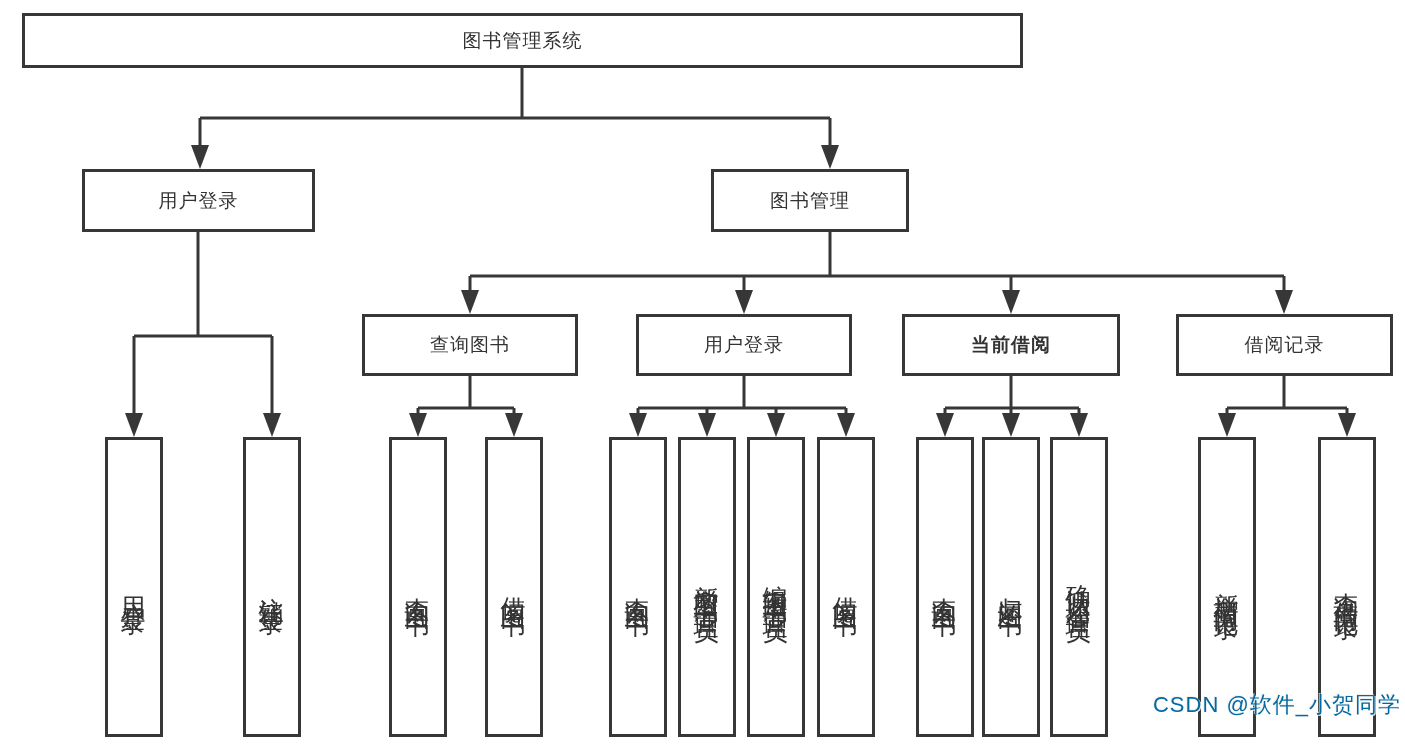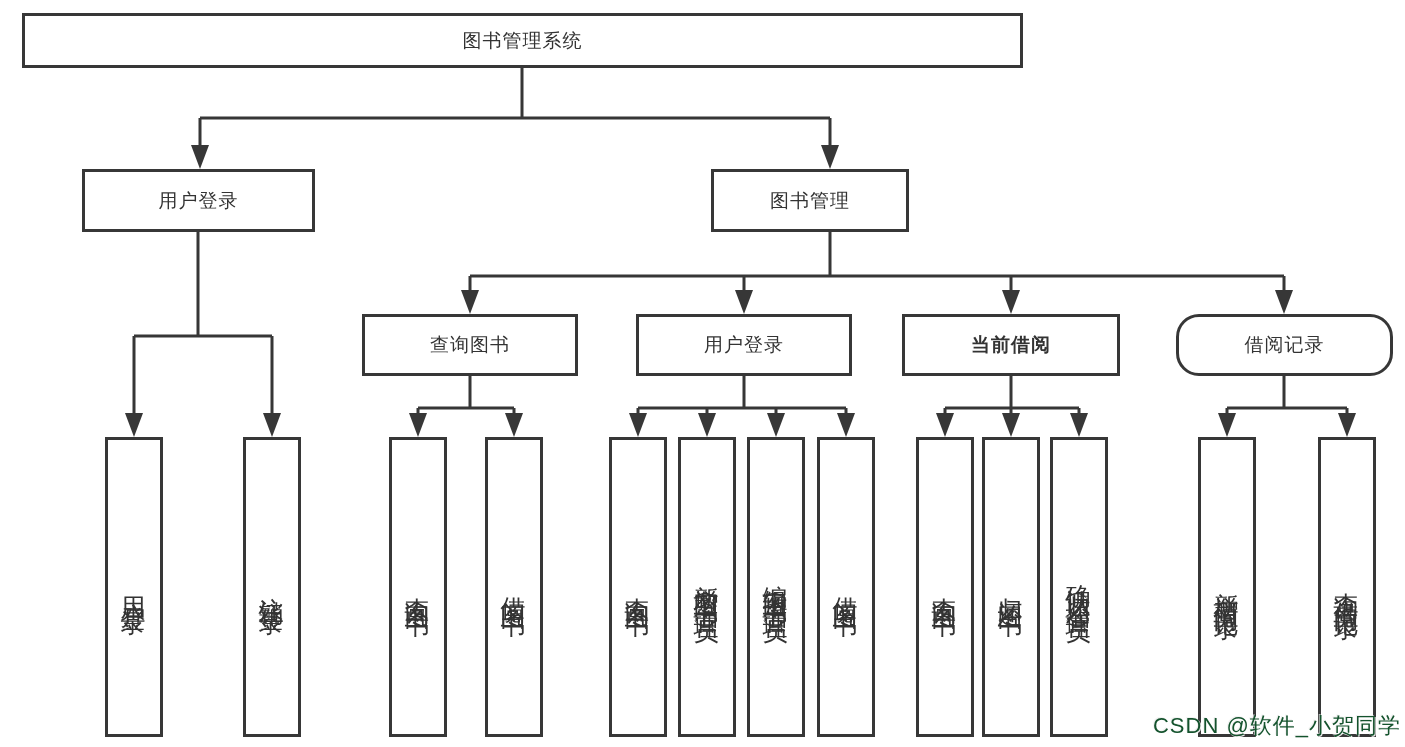--- a/index.html
+++ b/index.html
@@ -32,25 +32,25 @@
     text-orientation: mixed;
     font-size: 25px;
     letter-spacing: 5px;
     width: 58px;
     top: 437px;
     height: 300px;
   }
   .watermark {
     position: absolute;
     right: 4px;
-    top: 711px;
+    top: 690px;
     z-index: 2;
     font-size: 22px;
     letter-spacing: 1px;
-    color: #14532d;
+    color: #0369a1;
     text-shadow: 1px 1px 0 rgba(255,255,255,0.9), -1px -1px 0 rgba(235,235,235,0.7);
   }
 </style>
 </head>
 <body>
 
 <div id="canvas">
 
   <svg class="connectors" width="1405" height="747" viewBox="0 0 1405 747">
 
@@ -92,21 +92,21 @@
   </svg>
 
   <div class="box hbox" style="left:22px; top:13px; width:1001px; height:55px;">图书管理系统</div>
 
   <div class="box hbox" style="left:82px; top:169px; width:233px; height:63px;">用户登录</div>
   <div class="box hbox" style="left:711px; top:169px; width:198px; height:63px;">图书管理</div>
 
   <div class="box hbox" style="left:362px; top:314px; width:216px; height:62px;">查询图书</div>
   <div class="box hbox" style="left:636px; top:314px; width:216px; height:62px;">用户登录</div>
   <div class="box hbox" style="left:902px; top:314px; width:218px; height:62px;font-weight:bold;">当前借阅</div>
-  <div class="box hbox" style="left:1176px; top:314px; width:217px; height:62px;border-radius:23px;">借阅记录</div>
+  <div class="box hbox" style="left:1176px; top:314px; width:217px; height:62px;">借阅记录</div>
 
   <div class="box vbox" style="left:105px;">用户登录</div>
   <div class="box vbox" style="left:243px;">注销登录</div>
 
   <div class="box vbox" style="left:389px;">查询图书</div>
   <div class="box vbox" style="left:485px;">借阅图书</div>
 
   <div class="box vbox" style="left:609px;">查询图书</div>
   <div class="box vbox" style="left:678px;">新增图书（管理员）</div>
   <div class="box vbox" style="left:747px;">编辑图书（管理员）</div>

